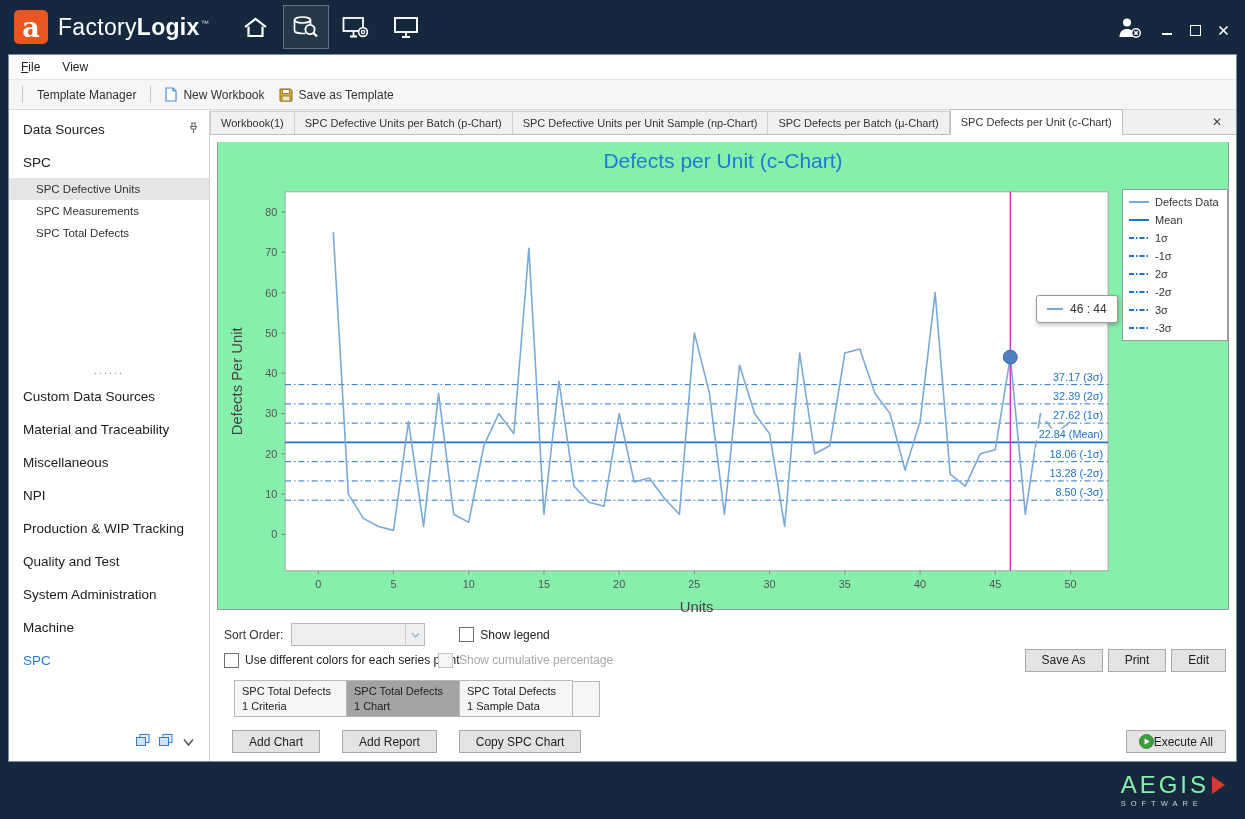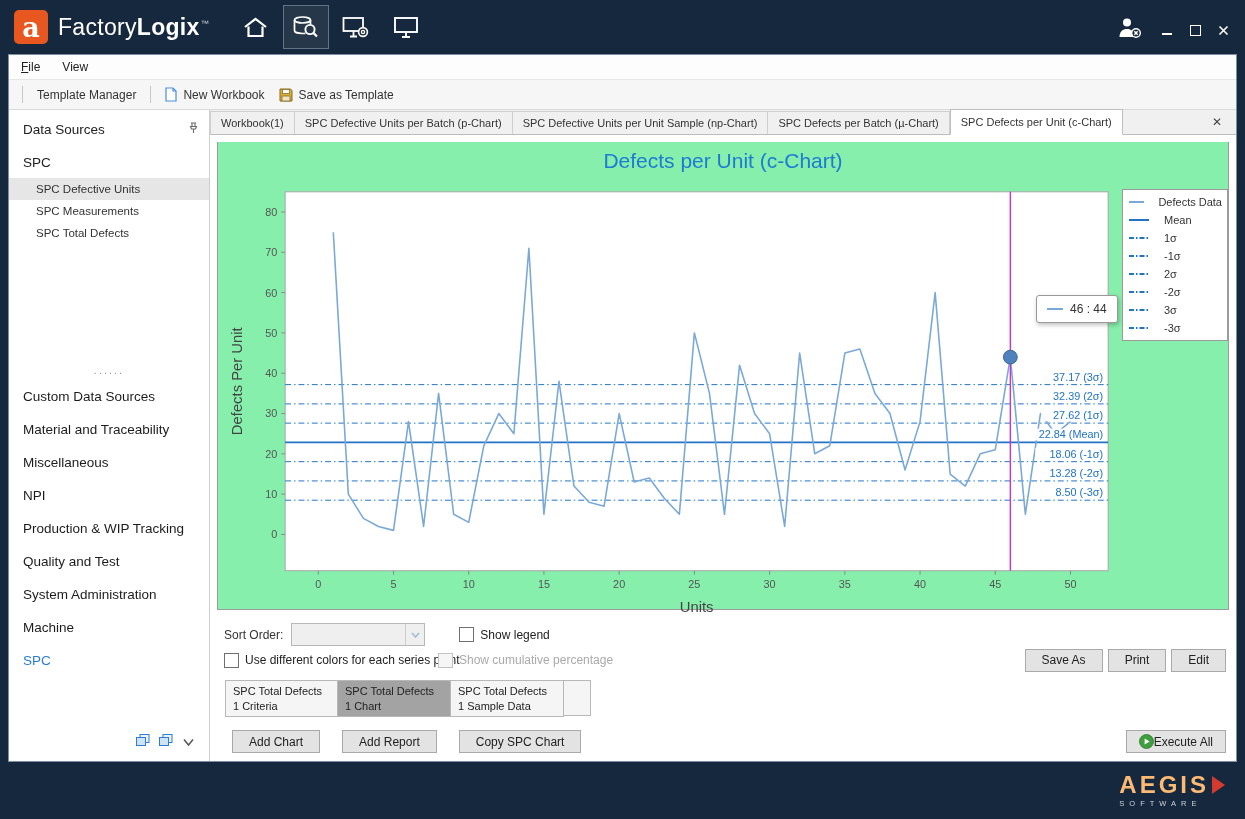--- a/index.html
+++ b/index.html
@@ -54,52 +54,52 @@
   .tab{height:22px;display:flex;align-items:center;padding:0 10px;font-size:11px;color:#333;background:#f0f0f0;
        border:1px solid #cfcfcf;border-bottom:none;border-left:none;cursor:pointer;white-space:nowrap}
   .tab:first-child{border-left:1px solid #cfcfcf}
   .tab.active{background:#fff;height:24px;border:1px solid #bdbdbd;border-bottom:1px solid #fff;margin-bottom:-1px;position:relative}
   .tab-close{margin-left:auto;align-self:center;margin-right:10px;color:#444;font-size:12px;cursor:pointer;padding:2px 4px}
 
   .chart-panel{flex:1;border:1px solid #9b9b9b;border-top:none;margin:7px;background:#86efac;display:flex;flex-direction:column;min-height:0}
   .chart-title{text-align:center;color:#1e7ad4;font-size:21px;padding:7px 0 0;flex-shrink:0}
   .chart-row{position:relative;flex:1;display:flex;padding:6px 0 0 4px;min-height:0}
   .legend-box{width:94px;border:1px solid #9a9a9a;align-self:flex-start;margin-top:10px;margin-left:4px;padding:3px 5px;font-size:11px;color:#333;background:#fff;flex-shrink:0}
-  .legend-item{display:flex;align-items:center;gap:14px;height:18px;white-space:nowrap}
+  .legend-item{display:flex;align-items:center;gap:5px;height:18px;white-space:nowrap}
   .tooltip{position:absolute;left:818px;top:122px;border:1px solid #9a9a9a;background:#fff;border-radius:3px;
            box-shadow:1px 2px 4px rgba(0,0,0,.25);padding:6px 10px;font-size:12px;color:#333;display:flex;align-items:center;gap:7px;white-space:nowrap}
   .tooltip .tline{width:16px;height:0;border-top:2px solid #7aa9d8;display:inline-block}
 
   
   .controls{flex-shrink:0;background:#fff;padding:5px 6px 8px}
   .row1{display:flex;align-items:center;height:25px}
   .sort-label{font-size:12px;color:#333;margin-left:8px}
   .sort-select{width:132px;height:21px;margin-left:8px;background:#efefef;border:1px solid #b8b8b8;display:flex;align-items:center;cursor:default}
   .sort-arrow{margin-left:auto;width:18px;height:100%;border-left:1px solid #cdcdcd;display:flex;align-items:center;justify-content:center}
   .row1 .cb{margin-left:34px}
   .row2{display:flex;align-items:center;position:relative;height:24px;margin-top:1px}
   .row2 .cb-left{margin-left:8px}
   .cb-abs{position:absolute;left:222px}
   .cb{display:flex;align-items:center;gap:6px;font-size:12px;color:#222;cursor:pointer}
   .cb .box{width:13px;height:13px;border:1px solid #707070;background:#fff;flex-shrink:0}
   .cb.disabled{color:#a9a9a9;cursor:default}
   .cb.disabled .box{border-color:#c3c3c3;background:#f6f6f6}
   .btn-group{margin-left:auto;display:flex;gap:5px;margin-right:4px}
   .btn{background:#e3e3e3;border:1px solid #a9a9a9;font-size:12px;color:#222;padding:0 16px;height:23px;display:inline-flex;align-items:center;justify-content:center;cursor:pointer;font-family:"Liberation Sans",sans-serif}
-  .subtabs{display:flex;margin:8px 0 0 9px;align-items:flex-start}
+  .subtabs{display:flex;margin:8px 0 0 18px;align-items:center}
   .subtab{width:113px;min-height:34px;border:1px solid #b8b8b8;border-left:none;background:#f5f5f5;font-size:11px;color:#222;padding:3px 7px;line-height:1.3;cursor:pointer;box-sizing:border-box}
   .subtab:first-child{border-left:1px solid #b8b8b8}
   .subtab.active{background:#a3a3a3;min-height:36px}
   .subtab-stub{width:26px;min-height:34px;border:1px solid #b8b8b8;border-left:none;background:#f5f5f5}
   .row4{display:flex;align-items:center;margin:13px 4px 0 16px;gap:14px}
   .btn.execute{margin-left:auto;padding:0 12px}
 
   
   .footer{height:57px;flex-shrink:0;display:flex;align-items:center;justify-content:flex-end;padding-right:20px}
-  .aegis-top{color:#fdba74;font-size:24px;font-weight:bold;letter-spacing:3px;display:flex;align-items:center;line-height:1}
+  .aegis-top{color:#86efac;font-size:24px;font-weight:normal;letter-spacing:3px;display:flex;align-items:center;line-height:1}
   .aegis-arrow{width:0;height:0;border-left:13px solid #d63a2e;border-top:9px solid transparent;border-bottom:9px solid transparent;margin-left:3px}
   .aegis-sub{color:#cdd5dd;font-size:7.5px;letter-spacing:5px;text-align:left;margin-top:2px}
 </style>
 </head>
 <body>
 
 <div class="app">
 
   <div class="titlebar">
     <div class="logo-box">

